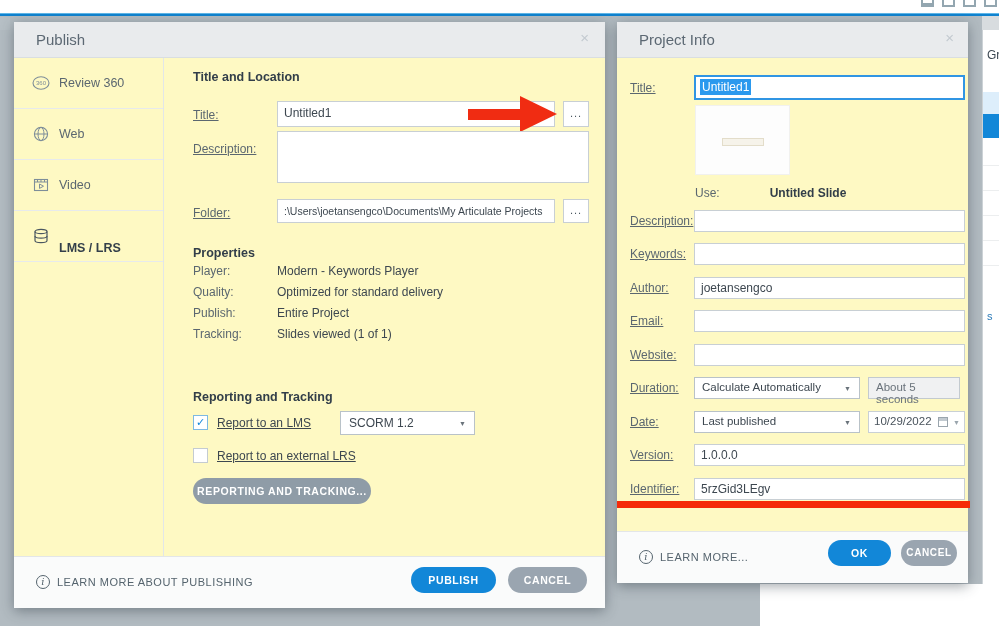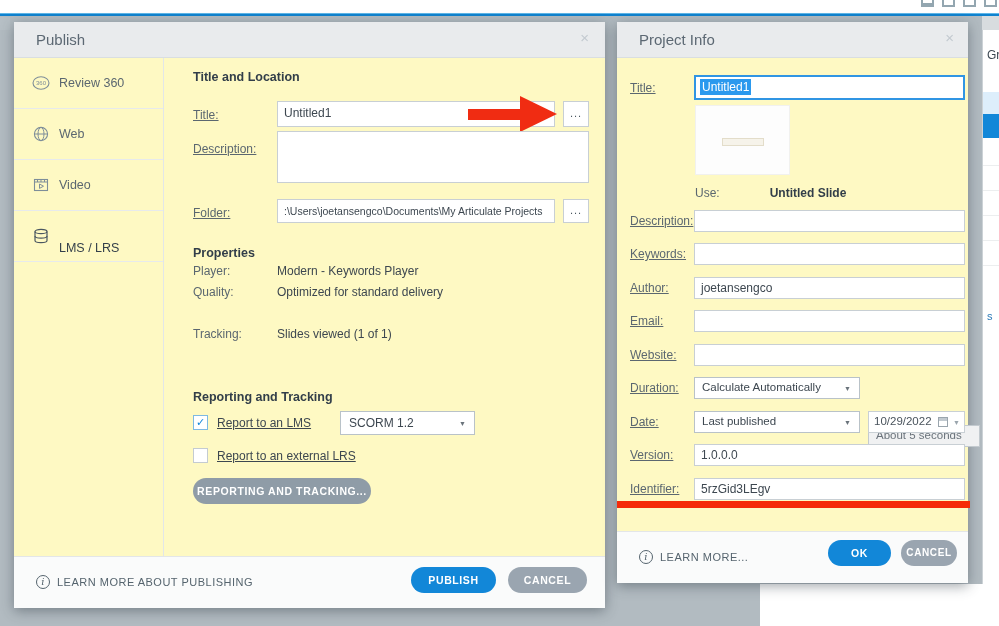--- a/index.html
+++ b/index.html
@@ -30,21 +30,21 @@
   .dlg-header{position:absolute;left:0;top:0;right:0;height:36px;background:#e9ebed;border-bottom:1px solid #d9dee1;box-sizing:border-box;}
   .dlg-title{position:absolute;left:22px;top:9px;font-size:15px;color:#5c6873;}
   .dlg-close{position:absolute;top:7px;font-size:15px;color:#c3cad0;cursor:default;}
   .publish-dlg{left:14px;top:22px;width:591px;height:586px;}
   .pinfo-dlg{left:617px;top:22px;width:351px;height:561px;overflow:visible;}
 
   
   .sidebar{position:absolute;left:0;top:36px;width:150px;bottom:52px;border-right:1px solid #e2e6e8;box-sizing:border-box;}
   .side-item{height:51px;border-bottom:1px solid #e7eaec;display:flex;align-items:center;padding-left:18px;box-sizing:border-box;gap:9px;}
   .side-item .lbl{font-size:12.5px;color:#5b6770;}
-  .side-item.sel .lbl{color:#333f4a;font-weight:normal;margin-top:24px;}
+  .side-item.sel .lbl{color:#333f4a;font-weight:bold;margin-top:24px;}
   .side-ico{width:18px;height:18px;display:flex;align-items:center;justify-content:center;flex:0 0 auto;}
 
   
   .heading{position:absolute;font-size:12.5px;font-weight:bold;color:#323e49;}
   .flabel{position:absolute;font-size:12px;color:#5b6770;text-decoration:underline;}
   .tbox{position:absolute;background:#fff;border:1px solid #c8cfd4;box-sizing:border-box;font-size:12px;color:#3d4750;padding:4px 6px;}
   .browse-btn{position:absolute;background:#fff;border:1px solid #c8cfd4;box-sizing:border-box;text-align:center;font-size:11px;color:#4a5761;line-height:20px;letter-spacing:1px;cursor:pointer;}
   .prop-row{position:absolute;font-size:12px;color:#3d4750;}
   .prop-lbl{position:absolute;left:0;color:#5b6770;}
   .prop-val{position:absolute;left:84px;color:#3d4750;white-space:nowrap;}
@@ -68,21 +68,21 @@
 
   
   .pi-row-input{position:absolute;left:77px;width:271px;height:22px;background:#fff;border:1px solid #c8cfd4;box-sizing:border-box;font-size:12px;color:#3d4750;padding:3px 6px;}
   .pi-title-input{position:absolute;left:77px;top:53px;width:271px;height:25px;border:2px solid #3095e3;box-sizing:border-box;background:#fff;padding:3px 4px;font-size:12px;}
   .sel-text{background:#2b99ee;color:#ffffff;padding:1px 2px;}
   .thumb{position:absolute;left:78px;top:83px;width:95px;height:70px;background:#fdfdfd;border:1px solid #f1f1ef;box-sizing:border-box;}
   .thumb-strip{position:absolute;left:26px;top:32px;width:42px;height:8px;background:#f6f3ea;border:1px solid #e3ddca;box-sizing:border-box;font-size:4px;color:#b4ad97;overflow:hidden;line-height:7px;padding-left:2px;white-space:nowrap;}
   .use-line{position:absolute;left:78px;top:164px;font-size:12px;color:#5b6770;}
   .use-line b{color:#323e49;margin-left:10px;padding-left:40px;}
   .mini-box{position:absolute;box-sizing:border-box;font-size:11.5px;}
-  .dur-box{left:251px;width:112px;height:22px;background:#f0f1f2;border:1px solid #c3cacf;color:#6a737b;padding:3px 7px;margin-top:48px;}
+  .dur-box{left:251px;width:92px;height:22px;background:#f0f1f2;border:1px solid #c3cacf;color:#6a737b;padding:3px 7px;}
   .date-box{left:251px;width:97px;height:22px;background:#ffffff;border:1px solid #c9d0d5;color:#49535c;padding:3px 5px;}
   .cal-ico{position:absolute;right:16px;top:5px;width:10px;height:10px;border:1px solid #9aa5ad;box-sizing:border-box;background:#fff;}
   .cal-ico::before{content:"";position:absolute;left:0;top:0;right:0;height:3px;background:#c2cad0;}
   .date-caret{position:absolute;right:4px;top:7px;font-size:7px;color:#9aa5ad;}
 </style>
 </head>
 <body>
 
 <div class="top-white">
   <div class="win-icons">
@@ -178,20 +178,24 @@
   <div class="heading" style="left:179px;top:224px;">Properties</div>
 
   <div class="prop-row" style="left:179px;top:242px;width:360px;height:16px;">
     <span class="prop-lbl">Player:</span>
     <span class="prop-val">Modern - Keywords Player</span>
   </div>
   <div class="prop-row" style="left:179px;top:263px;width:360px;height:16px;">
     <span class="prop-lbl">Quality:</span>
     <span class="prop-val">Optimized for standard delivery</span>
   </div>
+  <div class="prop-row" style="left:179px;top:284px;width:360px;height:16px;">
+    <span class="prop-lbl">Publish:</span>
+    <span class="prop-val">Entire Project</span>
+  </div>
   <div class="prop-row" style="left:179px;top:305px;width:360px;height:16px;">
     <span class="prop-lbl">Tracking:</span>
     <span class="prop-val">Slides viewed (1 of 1)</span>
   </div>
 
   <div class="heading" style="left:179px;top:368px;">Reporting and Tracking</div>
 
   <div class="chk on" style="left:179px;top:393px;"></div>
   <div class="flabel" style="left:203px;top:394px;color:#3d4750;">Report to an LMS</div>
   <div class="select" style="left:326px;top:389px;width:135px;height:24px;">

